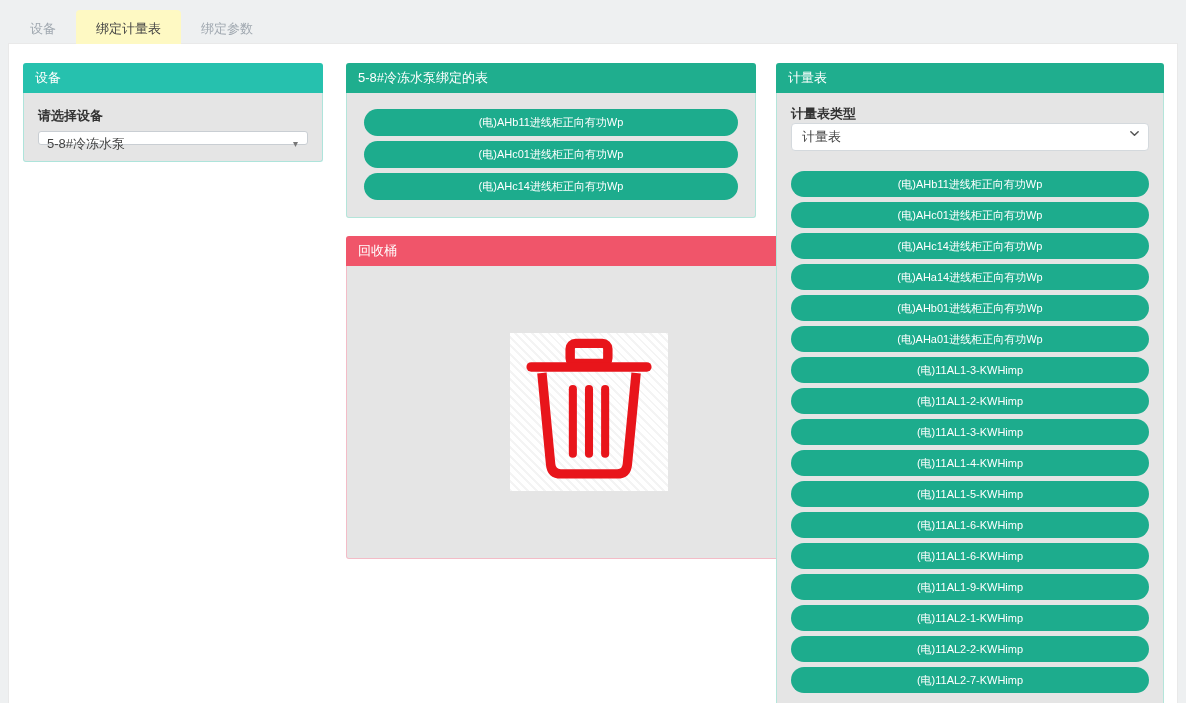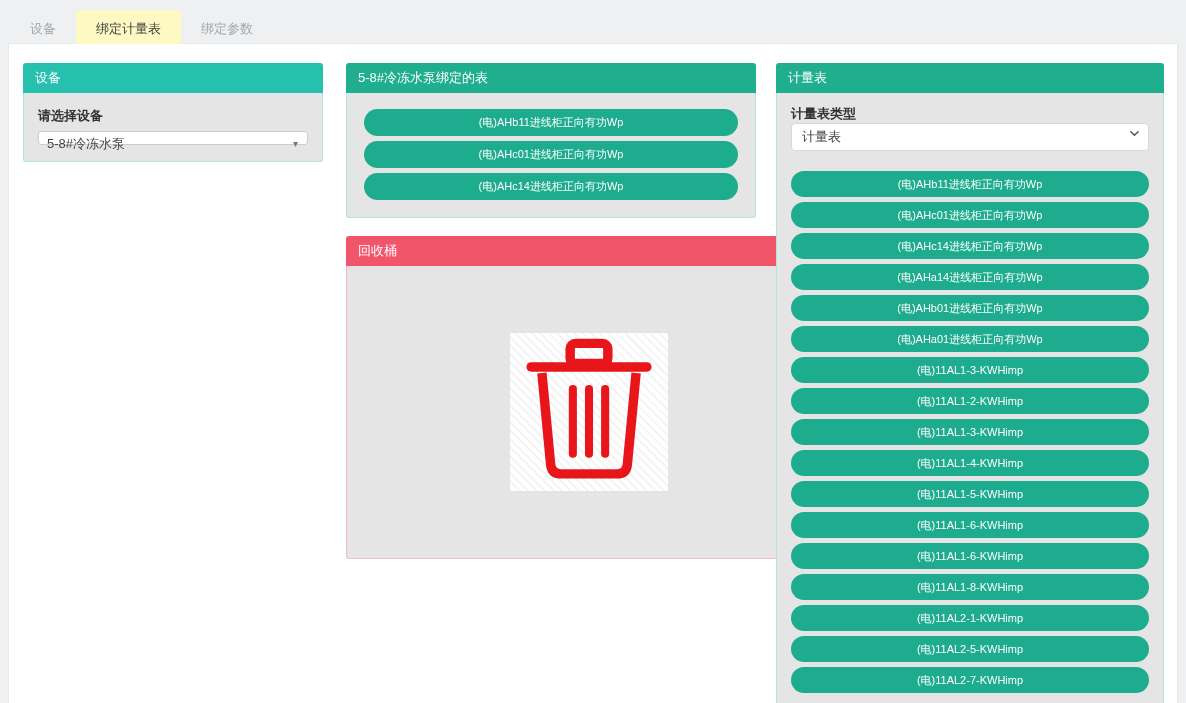--- a/index.html
+++ b/index.html
@@ -169,22 +169,22 @@
         <div class="pill">(电)AHa14进线柜正向有功Wp</div>
         <div class="pill">(电)AHb01进线柜正向有功Wp</div>
         <div class="pill">(电)AHa01进线柜正向有功Wp</div>
         <div class="pill">(电)11AL1-3-KWHimp</div>
         <div class="pill">(电)11AL1-2-KWHimp</div>
         <div class="pill">(电)11AL1-3-KWHimp</div>
         <div class="pill">(电)11AL1-4-KWHimp</div>
         <div class="pill">(电)11AL1-5-KWHimp</div>
         <div class="pill">(电)11AL1-6-KWHimp</div>
         <div class="pill">(电)11AL1-6-KWHimp</div>
-        <div class="pill">(电)11AL1-8-KWHimp</div>
+        <div class="pill">(电)11AL1-9-KWHimp</div>
         <div class="pill">(电)11AL2-1-KWHimp</div>
-        <div class="pill">(电)11AL2-5-KWHimp</div>
+        <div class="pill">(电)11AL2-2-KWHimp</div>
         <div class="pill">(电)11AL2-7-KWHimp</div>
 
       </div>
     </div>
   </div>
 
 </div>
 
 </body></html>

